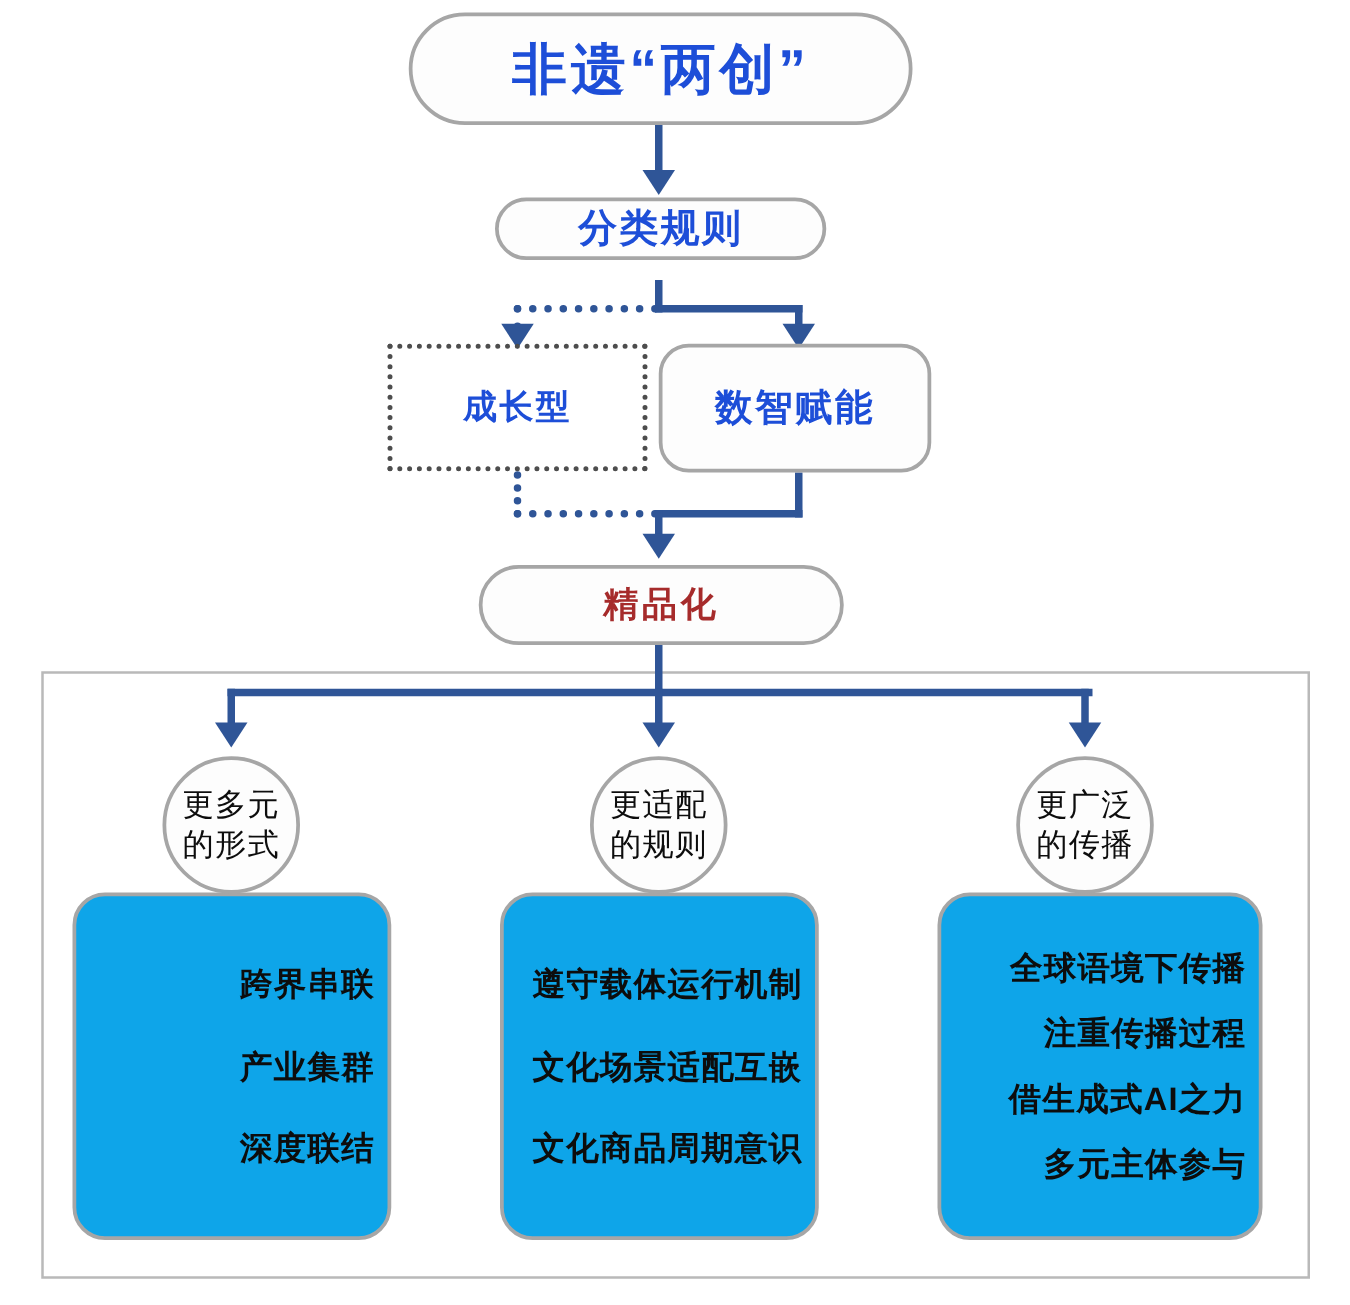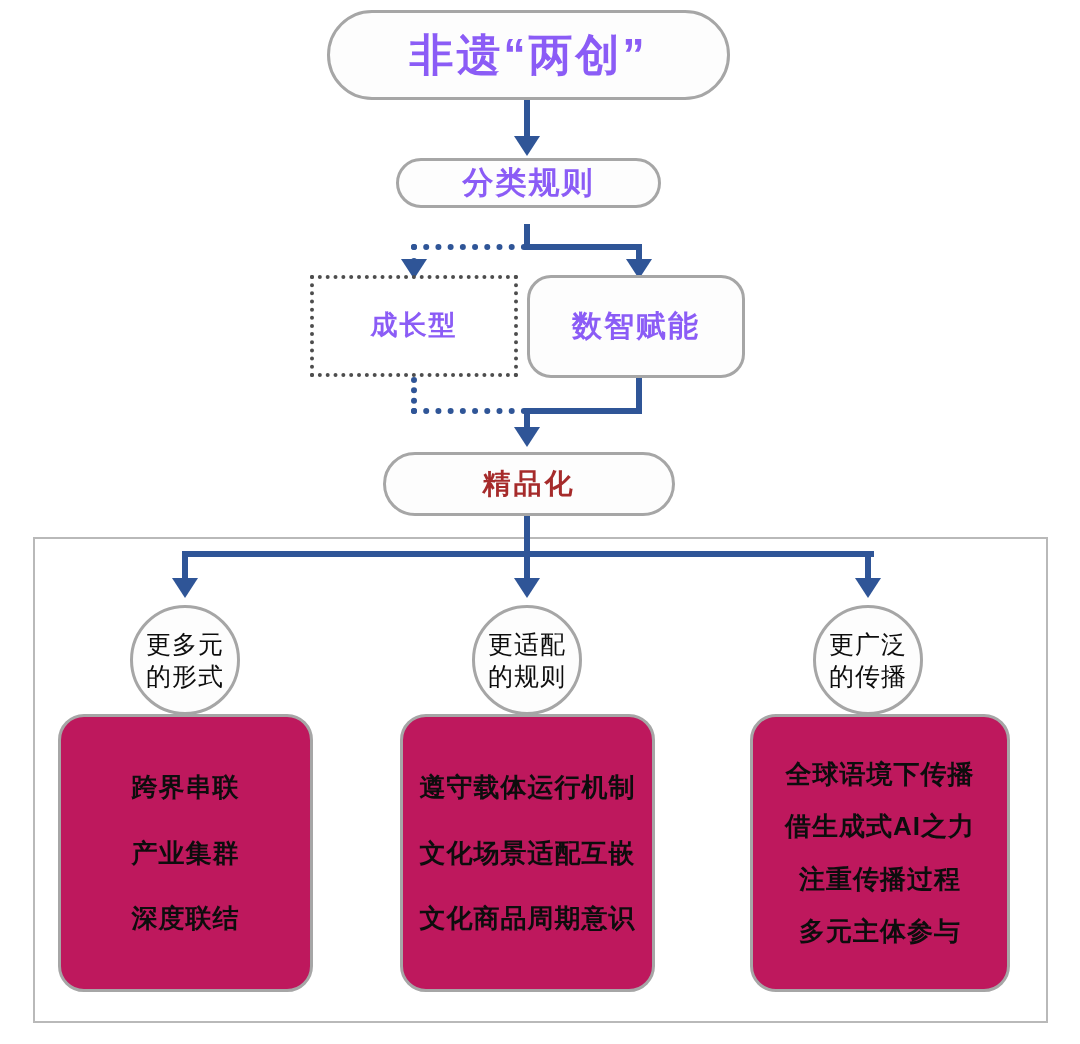--- a/index.html
+++ b/index.html
@@ -18,21 +18,21 @@
   
   .node{
     position:absolute;
     box-sizing:border-box;
     background:#fdfdfd;
     border:3px solid #a6a6a6;
     display:flex;
     align-items:center;
     justify-content:center;
     text-align:center;
-    color:#8b5cf6;
+    color:#1d4ed8;
     font-weight:700;
     letter-spacing:1px;
     z-index:4;
   }
   .node.pill{border-radius:44px;}
   .node.soft{border-radius:22px;}
 
   #node-title{
     left:327px; top:10px; width:403px; height:90px;
     border-radius:45px;
@@ -106,24 +106,24 @@
   #circle-2{left:813px;top:605px;}
 
   
   .group-box{
     position:absolute;
     box-sizing:border-box;
     top:714px;
     height:278px;
     border:3px solid #a6a6a6;
     border-radius:26px;
-    background:#be185d;
+    background:#0ea5e9;
     display:flex;
     flex-direction:column;
-    align-items:center;
+    align-items:flex-end;
     justify-content:space-evenly;
     padding:22px 10px;
     z-index:5;
   }
   #group-0{left:58px;width:255px;}
   #group-1{left:400px;width:255px;}
   #group-2{left:750px;width:260px;}
   .group-item{
     font-size:26px;
     font-weight:700;
@@ -225,18 +225,18 @@
   </div>
 
   <div class="group-box" id="group-1">
     <div class="group-item">遵守载体运行机制</div>
     <div class="group-item">文化场景适配互嵌</div>
     <div class="group-item">文化商品周期意识</div>
   </div>
 
   <div class="group-box" id="group-2">
     <div class="group-item">全球语境下传播</div>
+    <div class="group-item">注重传播过程</div>
     <div class="group-item">借生成式AI之力</div>
-    <div class="group-item">注重传播过程</div>
     <div class="group-item">多元主体参与</div>
   </div>
 
 </div>
 
 </body></html>

